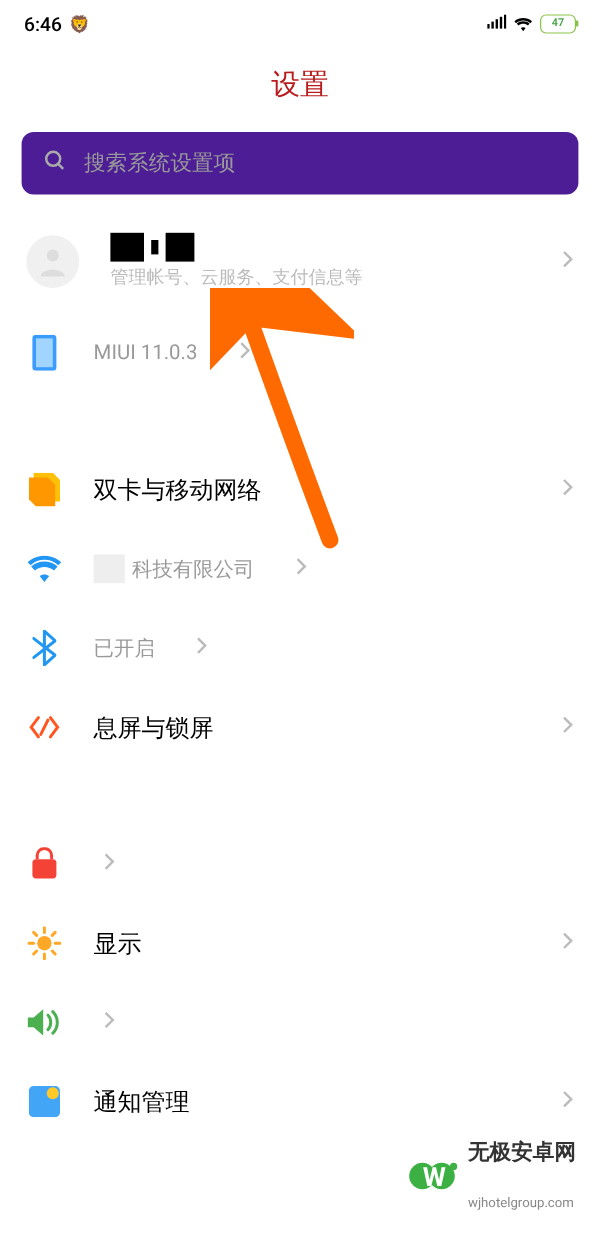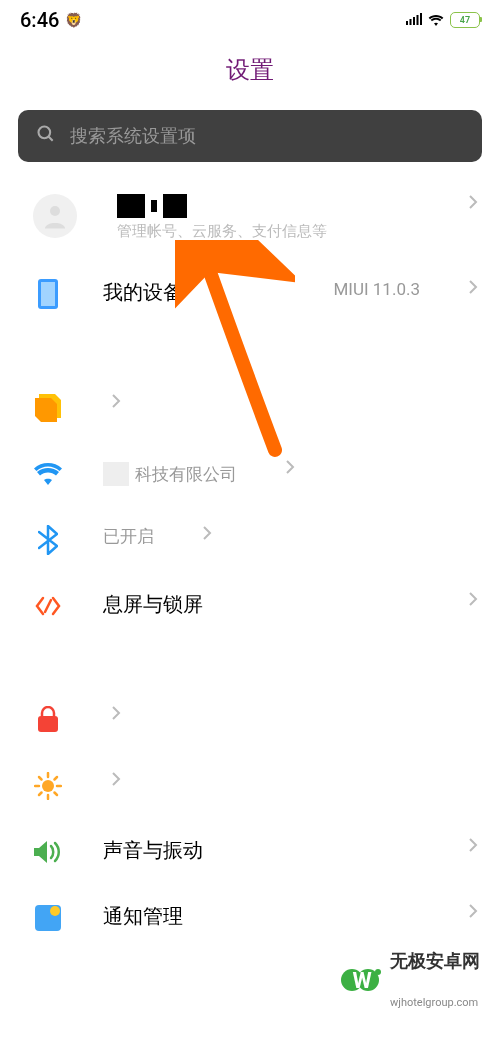--- a/index.html
+++ b/index.html
@@ -21,21 +21,21 @@
       align-items: center;
       padding: 8px 20px 4px 20px;
       height: 36px;
     }
     .status-left {
       display: flex;
       align-items: center;
       gap: 6px;
     }
     .status-time {
-      font-size: 20px;
+      font-size: 16px;
       font-weight: 500;
       color: #000;
     }
     .status-emoji {
       font-size: 14px;
     }
     .status-right {
       display: flex;
       align-items: center;
       gap: 6px;
@@ -71,43 +71,43 @@
     .battery-text {
       font-size: 9px;
       color: #47a447;
       font-weight: 600;
     }
     .page-title {
       text-align: center;
       font-size: 24px;
       font-weight: 500;
       padding: 18px 0 24px 0;
-      color: #701a75;
+      color: #b91c1c;
     }
     .search-bar {
       margin: 0 18px 22px 18px;
-      background: #404040;
+      background: #4c1d95;
       border-radius: 10px;
       display: flex;
       align-items: center;
       padding: 14px 18px;
       gap: 14px;
     }
     .search-bar .search-icon {
       color: #aaa;
     }
     .search-placeholder {
       color: #999;
       font-size: 18px;
     }
     .list-item {
       display: flex;
+      align-items: center;
       padding: 18px 22px;
-      gap: 40px;
-      margin-left: 11px;
+      gap: 26px;
     }
     .icon-slot {
       width: 30px;
       height: 30px;
       display: flex;
       align-items: center;
       justify-content: center;
       flex-shrink: 0;
     }
     .item-body {
@@ -264,38 +264,38 @@
   </span>
 </div>
 
 <div class="list-item">
   <div class="icon-slot">
     <svg width="24" height="30" viewBox="0 0 24 30">
         <rect x="2" y="0" width="20" height="30" rx="3" fill="#3b9cff"></rect>
         <rect x="5" y="3" width="14" height="24" fill="#a1d4ff"></rect>
       </svg>
   </div>
-  <div class="item-body">
-      <div class="item-title">我的设备</div>
-    </div>
   <div class="item-value">MIUI 11.0.3</div>
   <span class="chevron"><svg width="10" height="16" viewBox="0 0 10 16" fill="none" stroke="#bbb" stroke-width="2">
         <polyline points="2,2 8,8 2,14"></polyline>
       </svg></span>
 </div>
 
 <div class="group-gap"></div>
 
 <div class="list-item">
   <div class="icon-slot">
     <svg width="26" height="28" viewBox="0 0 26 28">
         <path d="M4 0 L20 0 L26 6 L26 24 L10 24 L4 18 Z" fill="#ffc107"></path>
         <path d="M0 4 L16 4 L22 10 L22 28 L6 28 L0 22 Z" fill="#ff9800"></path>
       </svg>
   </div>
+  <div class="item-body">
+      <div class="item-title">双卡与移动网络</div>
+    </div>
   <span class="chevron"><svg width="10" height="16" viewBox="0 0 10 16" fill="none" stroke="#bbb" stroke-width="2">
         <polyline points="2,2 8,8 2,14"></polyline>
       </svg></span>
 </div>
 
 <div class="list-item">
   <div class="icon-slot">
     <svg width="28" height="22" viewBox="0 0 28 22">
         <path d="M14 22 L18 17 C15.8 15.2 12.2 15.2 10 17 Z M6 12.5 C10.4 8.5 17.6 8.5 22 12.5 L25 9 C18.9 3.5 9.1 3.5 3 9 Z M0 5.5 C7.7 -1.8 20.3 -1.8 28 5.5 L25.5 8 C19 2 9 2 2.5 8 Z" fill="#2196f3"></path>
       </svg>
@@ -360,36 +360,36 @@
           <line x1="14" y1="23" x2="14" y2="27"></line>
           <line x1="1" y1="14" x2="5" y2="14"></line>
           <line x1="23" y1="14" x2="27" y2="14"></line>
           <line x1="5" y1="5" x2="7.5" y2="7.5"></line>
           <line x1="20.5" y1="20.5" x2="23" y2="23"></line>
           <line x1="5" y1="23" x2="7.5" y2="20.5"></line>
           <line x1="20.5" y1="7.5" x2="23" y2="5"></line>
         </g>
       </svg>
   </div>
+  <div class="item-body">
+      <div class="item-title">显示</div>
+    </div>
   <span class="chevron"><svg width="10" height="16" viewBox="0 0 10 16" fill="none" stroke="#bbb" stroke-width="2">
         <polyline points="2,2 8,8 2,14"></polyline>
       </svg></span>
 </div>
 
 <div class="list-item">
   <div class="icon-slot">
     <svg width="28" height="24" viewBox="0 0 28 24" fill="#4caf50">
         <path d="M0 8 L5 8 L13 1 L13 23 L5 16 L0 16 Z"></path>
         <path d="M17 6 C20 9 20 15 17 18" fill="none" stroke="#4caf50" stroke-width="2.5" stroke-linecap="round"></path>
         <path d="M21 3 C26 8 26 16 21 21" fill="none" stroke="#4caf50" stroke-width="2.5" stroke-linecap="round"></path>
       </svg>
   </div>
-  <div class="item-body">
-      <div class="item-title">声音与振动</div>
-    </div>
   <span class="chevron"><svg width="10" height="16" viewBox="0 0 10 16" fill="none" stroke="#bbb" stroke-width="2">
         <polyline points="2,2 8,8 2,14"></polyline>
       </svg></span>
 </div>
 
 <div class="list-item" style="padding-bottom:8px">
   <div class="icon-slot">
     <svg width="26" height="26" viewBox="0 0 26 26">
         <rect x="0" y="0" width="26" height="26" rx="4" fill="#42a5f5"></rect>
         <circle cx="20" cy="6" r="5" fill="#ffca28"></circle>

